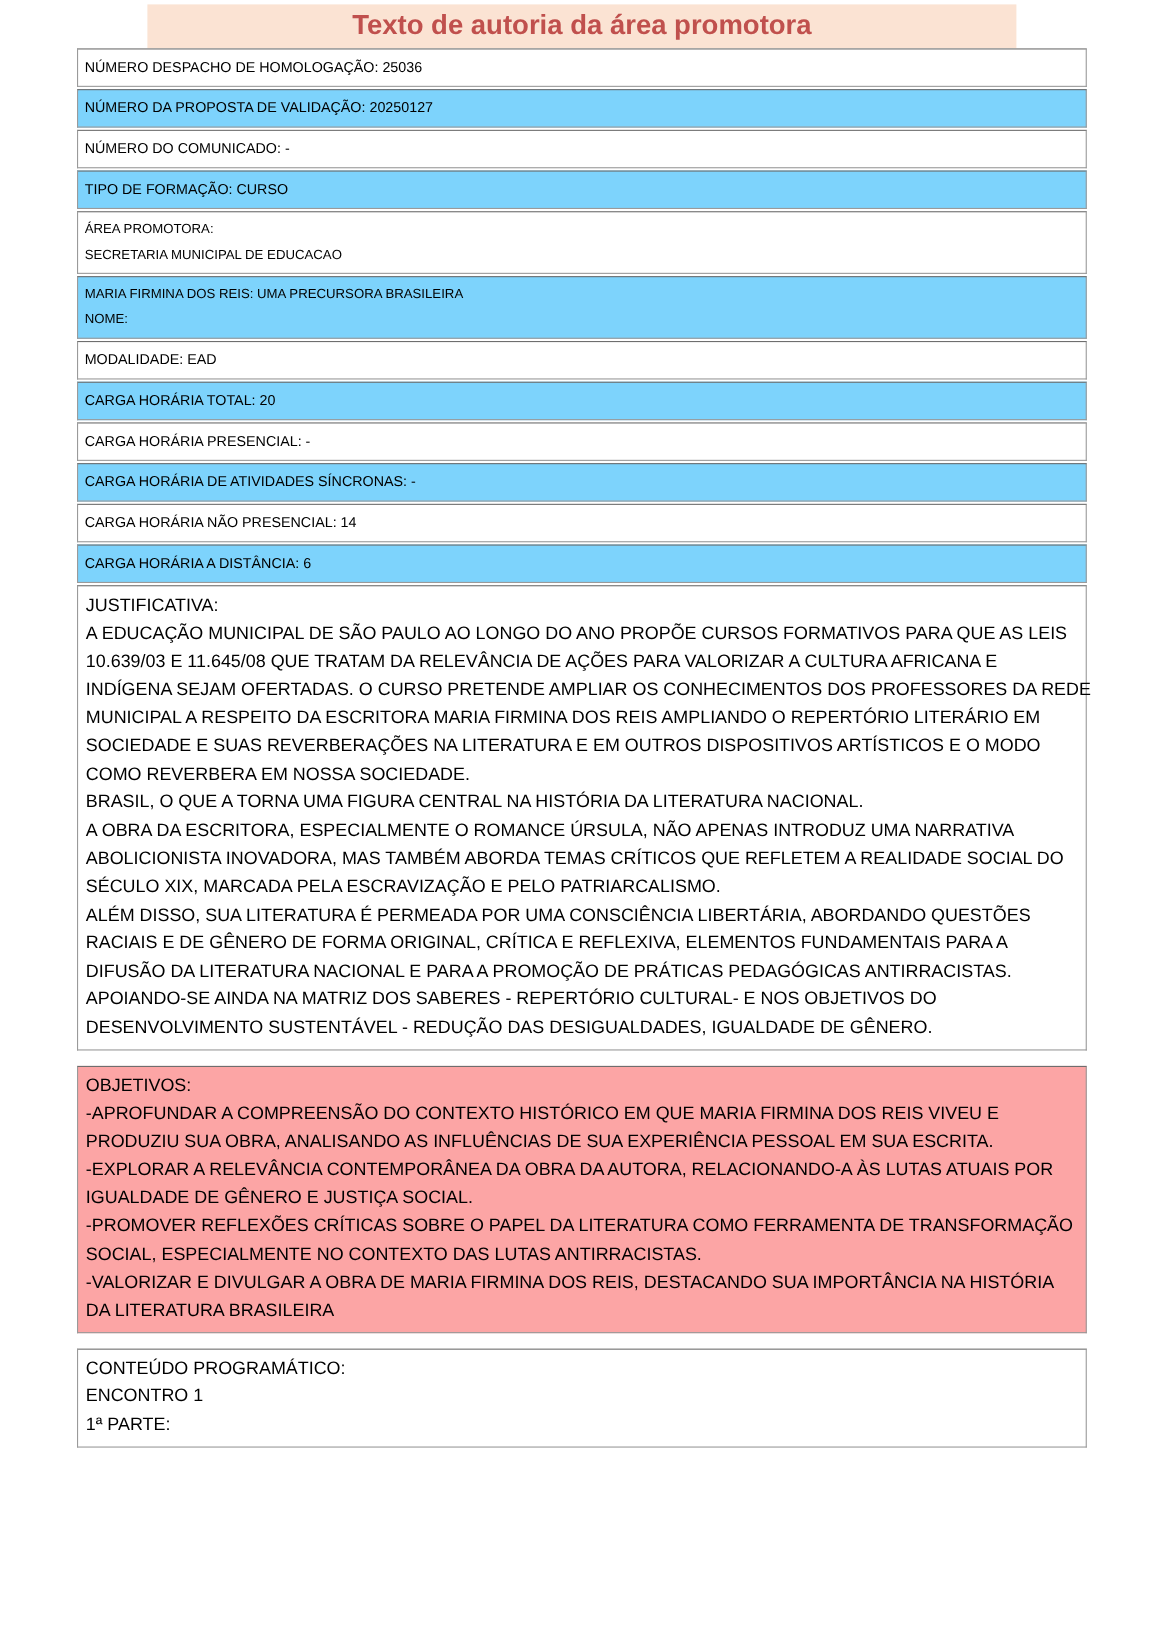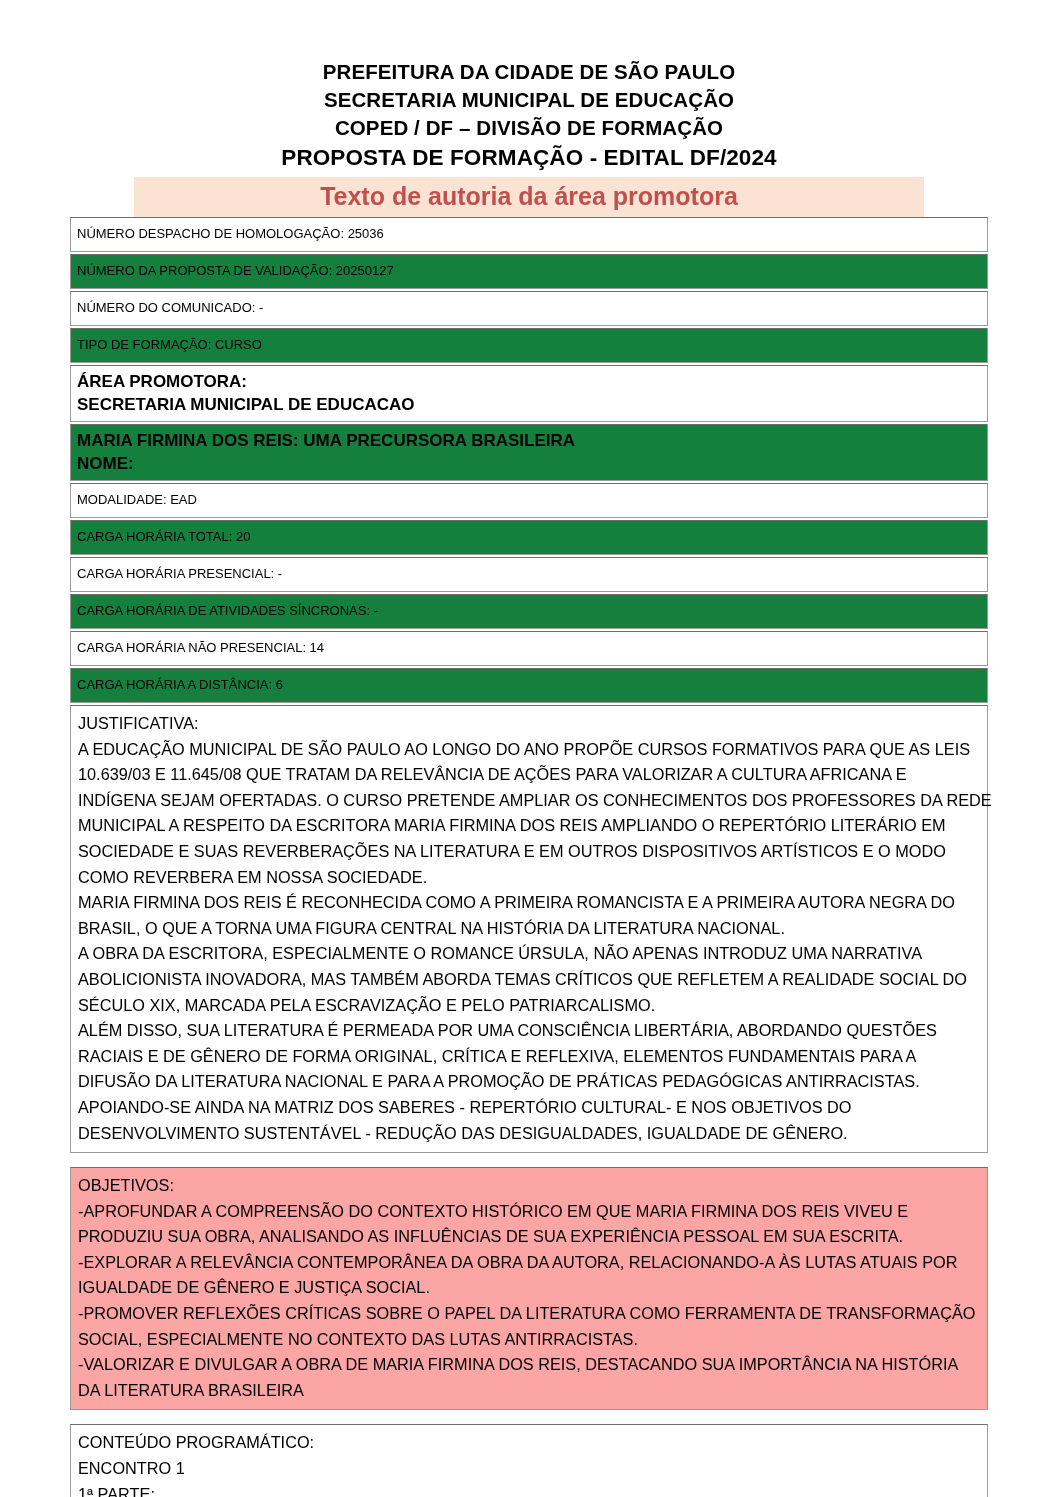--- a/index.html
+++ b/index.html
@@ -63,22 +63,22 @@
   .row {
     border: 1px solid #9a9a9a;
     border-top-color: #6e6e6e;
     box-sizing: border-box;
     padding: 4px 5px 5px 6px;
     margin-bottom: 2px;
     background: #ffffff;
     font-size: 13px;
     line-height: 24px;
   }
-  .row.shade { background: #15803d; }
-  .row.bold  { font-weight: bold; font-size: 17px; }
+  .row.shade { background: #7dd3fc; }
+  .row.bold  { font-weight: normal; font-size: 12px; }
   .row.bold .ln { line-height: 23px; }
 
   .block {
     border: 1px solid #9a9a9a;
     border-top-color: #6e6e6e;
     box-sizing: border-box;
     padding: 5px 6px 6px 7px;
     margin-bottom: 14px;
     background: #ffffff;
     font-size: 16.3px;
@@ -87,26 +87,20 @@
   .block.shade { background: #fca5a5; }
   .block .ln { white-space: nowrap; }
 
   .clip-last { overflow: hidden; }
 </style>
 </head>
 <body>
 
 <div class="page">
 
-  <div class="doc-header">
-    <div class="hline">PREFEITURA DA CIDADE DE SÃO PAULO</div>
-    <div class="hline">SECRETARIA MUNICIPAL DE EDUCAÇÃO</div>
-    <div class="hline">COPED / DF – DIVISÃO DE FORMAÇÃO</div>
-    <div class="hline big">PROPOSTA DE FORMAÇÃO - EDITAL DF/2024</div>
-  </div>
 
   <div class="banner">
     <div class="banner-text">Texto de autoria da área promotora</div>
   </div>
 
   <div class="fields">
 
     <div class="row">
       <div class="ln">NÚMERO DESPACHO DE HOMOLOGAÇÃO:  25036</div>
     </div>
@@ -158,21 +152,20 @@
     </div>
 
     <div class="block">
       <div class="ln">JUSTIFICATIVA:</div>
       <div class="ln">A EDUCAÇÃO MUNICIPAL DE SÃO PAULO AO LONGO DO ANO PROPÕE CURSOS FORMATIVOS PARA QUE AS LEIS</div>
       <div class="ln">10.639/03 E 11.645/08 QUE TRATAM DA RELEVÂNCIA DE AÇÕES PARA VALORIZAR A CULTURA AFRICANA E</div>
       <div class="ln">INDÍGENA SEJAM OFERTADAS.  O CURSO PRETENDE AMPLIAR OS CONHECIMENTOS DOS PROFESSORES DA REDE</div>
       <div class="ln">MUNICIPAL A RESPEITO DA ESCRITORA MARIA FIRMINA DOS REIS AMPLIANDO O REPERTÓRIO LITERÁRIO EM</div>
       <div class="ln">SOCIEDADE E SUAS REVERBERAÇÕES NA LITERATURA E EM OUTROS DISPOSITIVOS ARTÍSTICOS E O MODO</div>
       <div class="ln">COMO REVERBERA EM NOSSA SOCIEDADE.</div>
-      <div class="ln">MARIA FIRMINA DOS REIS É RECONHECIDA COMO A PRIMEIRA ROMANCISTA E A PRIMEIRA AUTORA NEGRA DO</div>
       <div class="ln">BRASIL, O QUE A TORNA UMA FIGURA CENTRAL NA HISTÓRIA DA LITERATURA NACIONAL.</div>
       <div class="ln">A OBRA DA ESCRITORA, ESPECIALMENTE O ROMANCE ÚRSULA, NÃO APENAS INTRODUZ UMA NARRATIVA</div>
       <div class="ln">ABOLICIONISTA INOVADORA, MAS TAMBÉM ABORDA TEMAS CRÍTICOS QUE REFLETEM A REALIDADE SOCIAL DO</div>
       <div class="ln">SÉCULO XIX, MARCADA PELA ESCRAVIZAÇÃO E PELO PATRIARCALISMO.</div>
       <div class="ln">ALÉM DISSO, SUA LITERATURA É PERMEADA POR UMA CONSCIÊNCIA LIBERTÁRIA, ABORDANDO QUESTÕES</div>
       <div class="ln">RACIAIS E DE GÊNERO DE FORMA ORIGINAL, CRÍTICA E REFLEXIVA, ELEMENTOS FUNDAMENTAIS PARA A</div>
       <div class="ln">DIFUSÃO DA LITERATURA NACIONAL E PARA A PROMOÇÃO DE PRÁTICAS PEDAGÓGICAS ANTIRRACISTAS.</div>
       <div class="ln">APOIANDO-SE AINDA NA MATRIZ DOS SABERES - REPERTÓRIO CULTURAL- E NOS OBJETIVOS DO</div>
       <div class="ln">DESENVOLVIMENTO SUSTENTÁVEL - REDUÇÃO DAS DESIGUALDADES, IGUALDADE DE GÊNERO.</div>
     </div>

